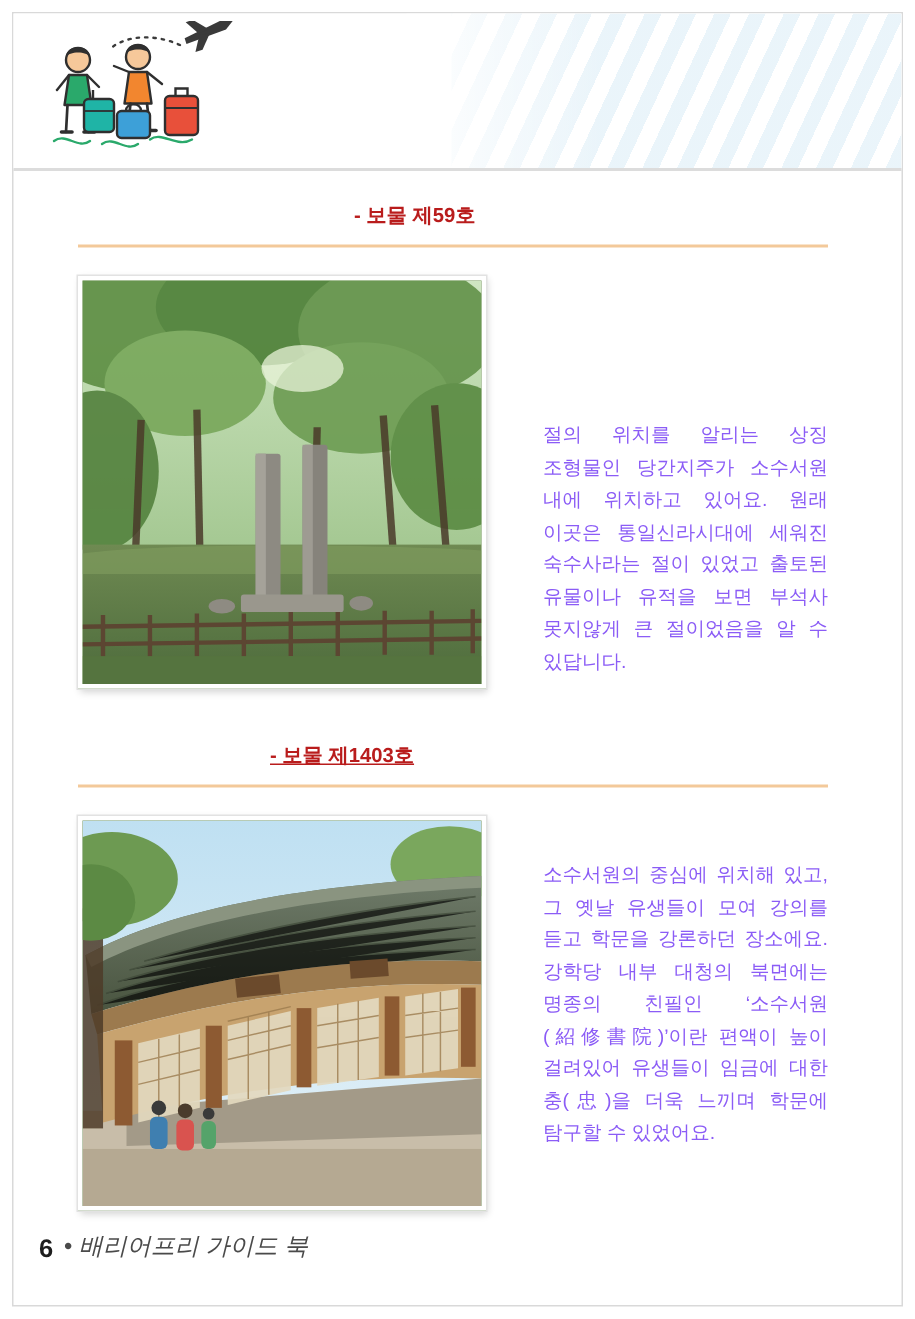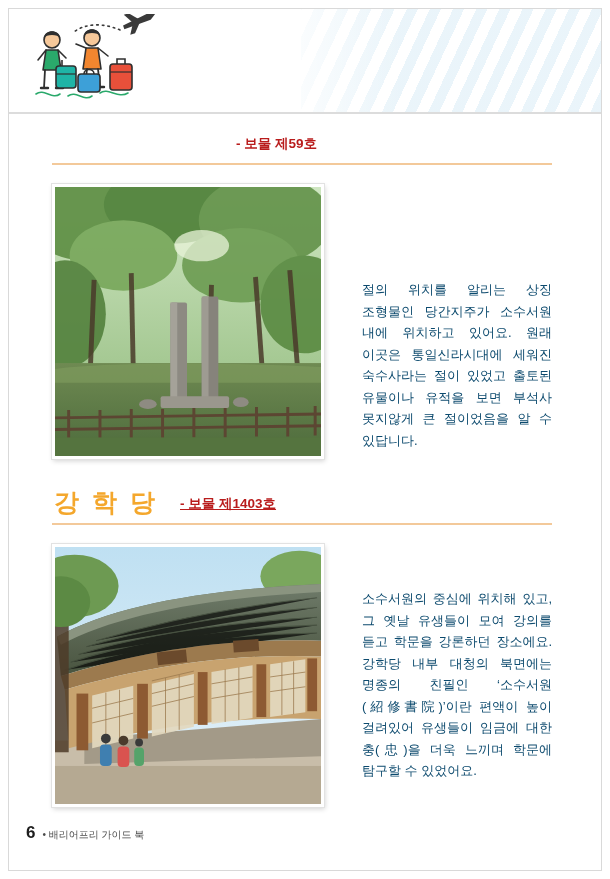--- a/index.html
+++ b/index.html
@@ -155,48 +155,49 @@
   #photo-2 { height: 263px; }
 
   .photo svg { display: block; width: 100%; height: 100%; }
 
   .body-text {
     position: absolute;
     left: 362px;
     width: 190px;
     font-size: 13px;
     line-height: 21.5px;
-    color: #0c4a6e;
+    color: #8b5cf6;
     text-align: justify;
     text-justify: inter-character;
     word-break: keep-all;
   }
   #text-1 { top: 95px; }
-  #text-2 { top: 28px; margin-top: 16px; }
+  #text-2 { top: 28px; }
 
   
   .footer {
     position: absolute;
     left: 26px;
     bottom: 38px;
     display: flex;
     align-items: flex-end;
     gap: 7px;
   }
   .page-num {
     font-size: 17px;
     font-weight: bold;
     color: #1d1d1d;
     line-height: 1;
   }
   .footer-text {
-    font-size: 10px;
+    font-size: 16px;
     color: #4a4a4a;
     line-height: 1;
     padding-bottom: 1px;
+    font-style: italic;
   }
 </style>
 </head>
 <body>
 
 <div class="page">
 
   <div class="page-frame"></div>
 
   <div class="top-band">
@@ -330,21 +331,20 @@
           <rect x="0" y="256" width="272" height="19" fill="#55743f"></rect>
         </svg>
       </div>
 
       <div class="body-text" id="text-1">절의 위치를 알리는 상징 조형물인 당간지주가 소수서원 내에 위치하고 있어요. 원래 이곳은 통일신라시대에 세워진 숙수사라는 절이 있었고 출토된 유물이나 유적을 보면 부석사 못지않게 큰 절이었음을 알 수 있답니다.</div>
     </div>
   </div>
 
   <div class="section" id="section-2">
     <div class="section-head">
-      <div class="sec-title">강 학 당</div>
       <div class="sec-sub">- 보물 제1403호</div>
       <div class="sec-rule"></div>
     </div>
 
     <div class="section-body">
       <div class="photo" id="photo-2">
         <svg viewBox="0 0 272 263" preserveAspectRatio="xMidYMid slice" xmlns="http://www.w3.org/2000/svg">
           <defs>
             <linearGradient id="sky2" x1="0" y1="0" x2="0" y2="1">
               <stop offset="0%" stop-color="#bfe0f2"></stop>

